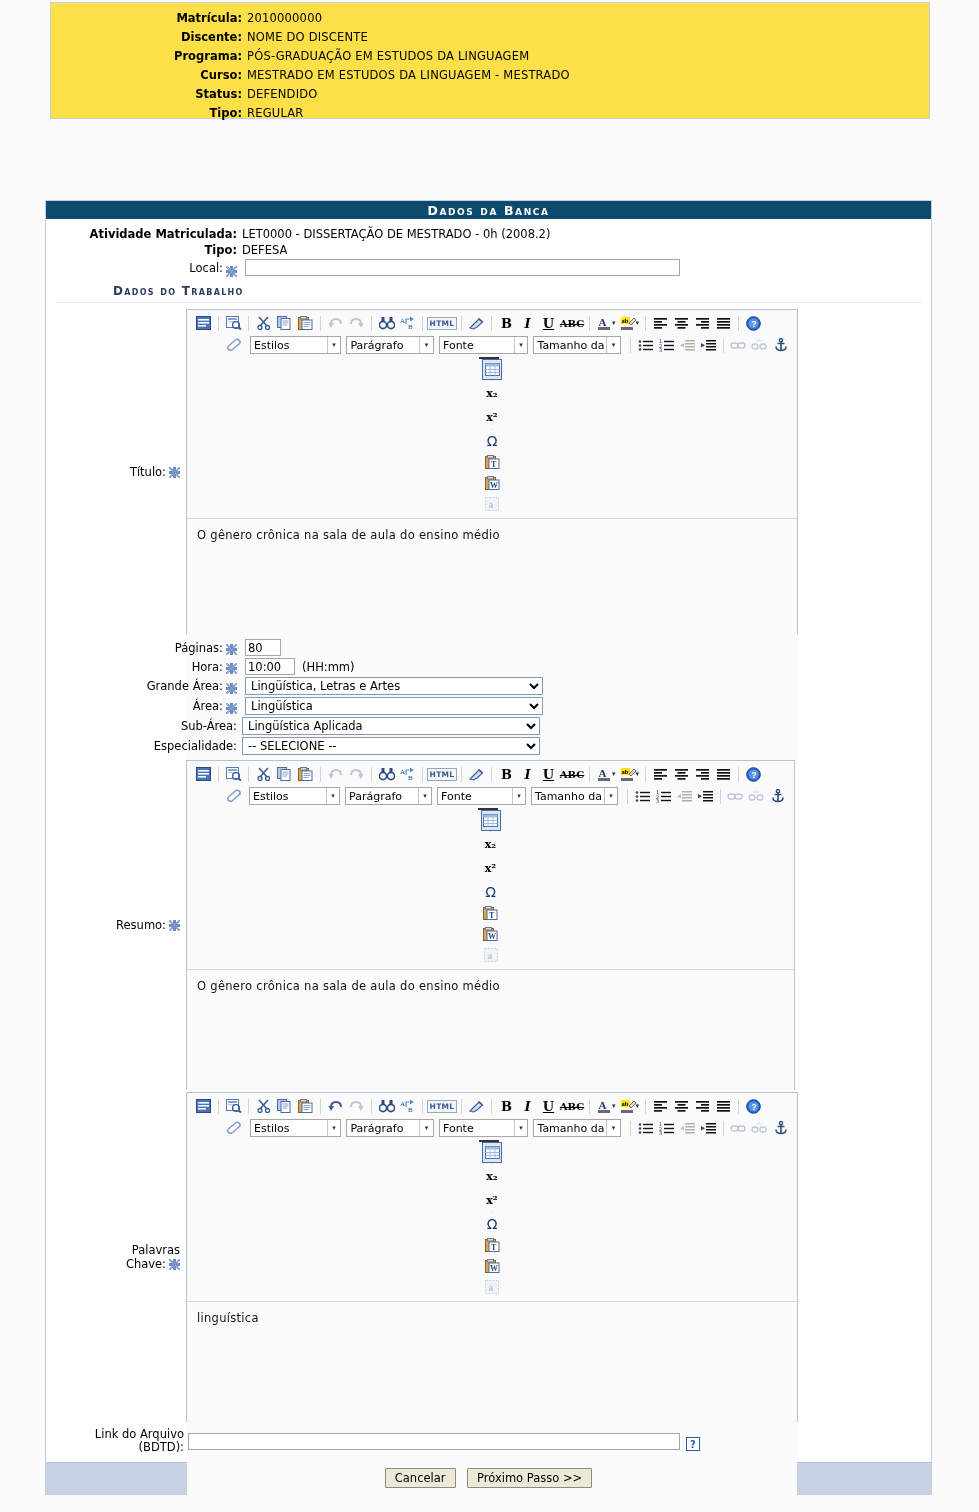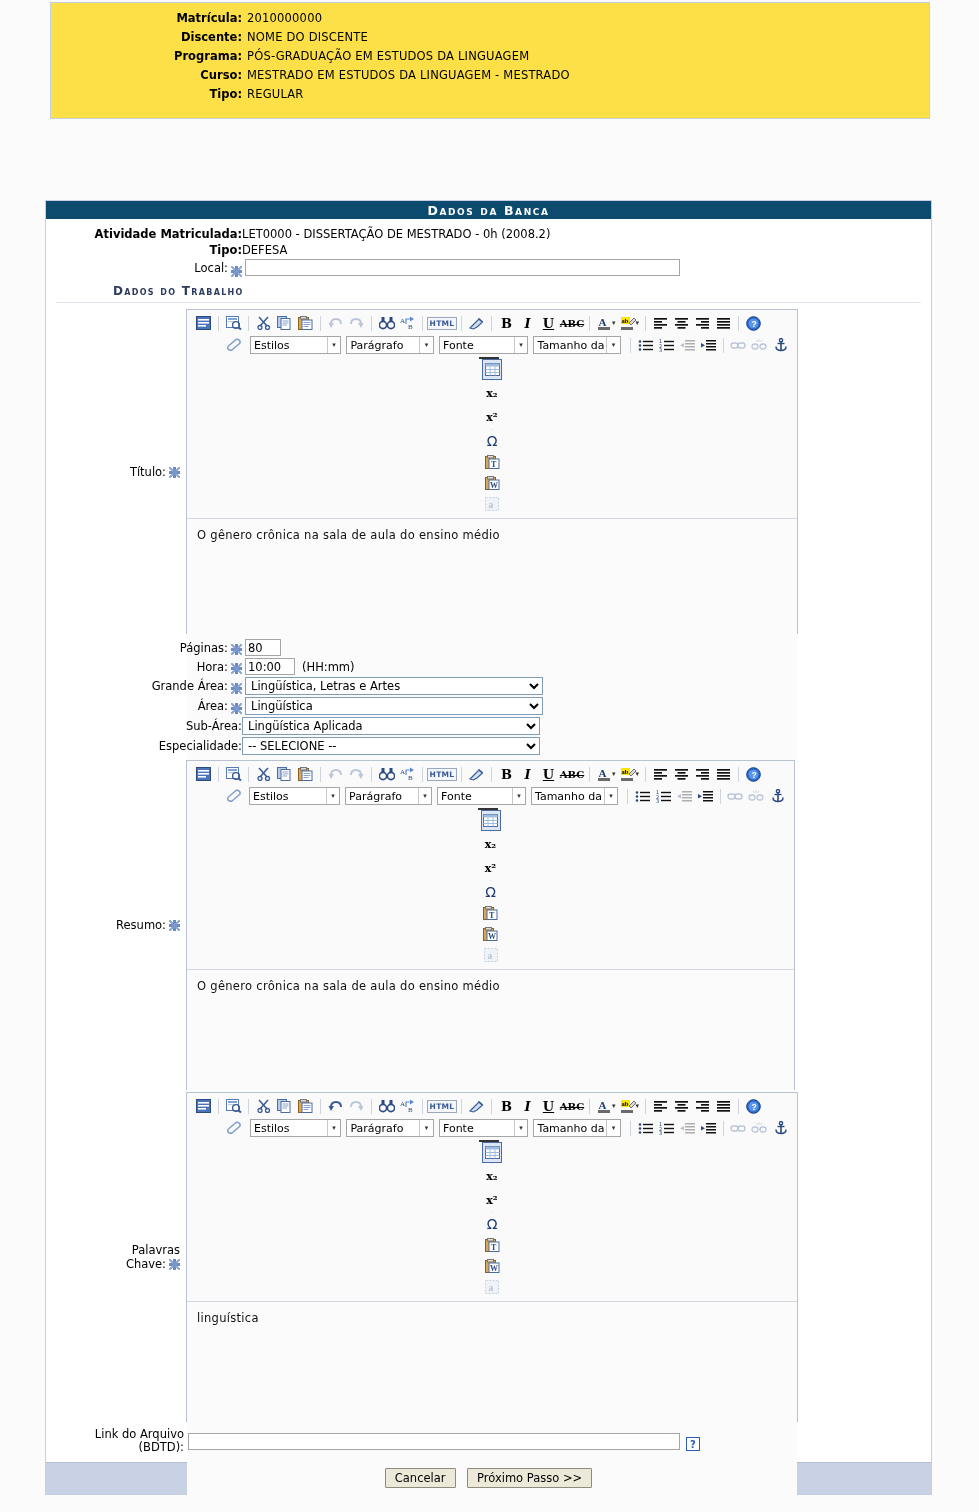--- a/index.html
+++ b/index.html
@@ -38,21 +38,21 @@
   .panel-header {
     height: 19px; background: #0c4a6e; color: #fff;
     font-variant: small-caps; font-weight: bold; font-size: 12.5px;
     letter-spacing: 1.6px; text-align: center; line-height: 19px;
     border-top: 1px solid #c5cfe1;
   }
   .panel-body { padding: 4px 0 0 0; }
 
   .frow { display: flex; align-items: center; margin-bottom: 2px; }
   .flabel {
-    width: 196px; text-align: right; 
+    width: 196px; text-align: right; padding-right: 5px;
     font-weight: bold; font-size: 11.5px; flex: 0 0 196px;
   }
   .flabel.norm { font-weight: normal; }
   .fval { font-size: 11.5px; }
 
   .star {
     display: inline-block; width: 11px; height: 11px; margin-left: 3px;
     position: relative; top: 2px;
     background:
       radial-gradient(circle at 50% 50%, #7b96c8 0 30%, transparent 31%),
@@ -144,20 +144,24 @@
         <div class="info-label">Discente:</div>
         <div class="info-value">NOME DO DISCENTE</div>
       </div>
       <div class="info-row">
         <div class="info-label">Programa:</div>
         <div class="info-value">PÓS-GRADUAÇÃO EM ESTUDOS DA LINGUAGEM</div>
       </div>
       <div class="info-row">
         <div class="info-label">Curso:</div>
         <div class="info-value">MESTRADO EM ESTUDOS DA LINGUAGEM - MESTRADO</div>
+      </div>
+      <div class="info-row">
+        <div class="info-label">Status:</div>
+        <div class="info-value">DEFENDIDO</div>
       </div>
       <div class="info-row">
         <div class="info-label">Tipo:</div>
         <div class="info-value">REGULAR</div>
       </div>
     </div>
   </div>
 
 
   <div class="panel">

